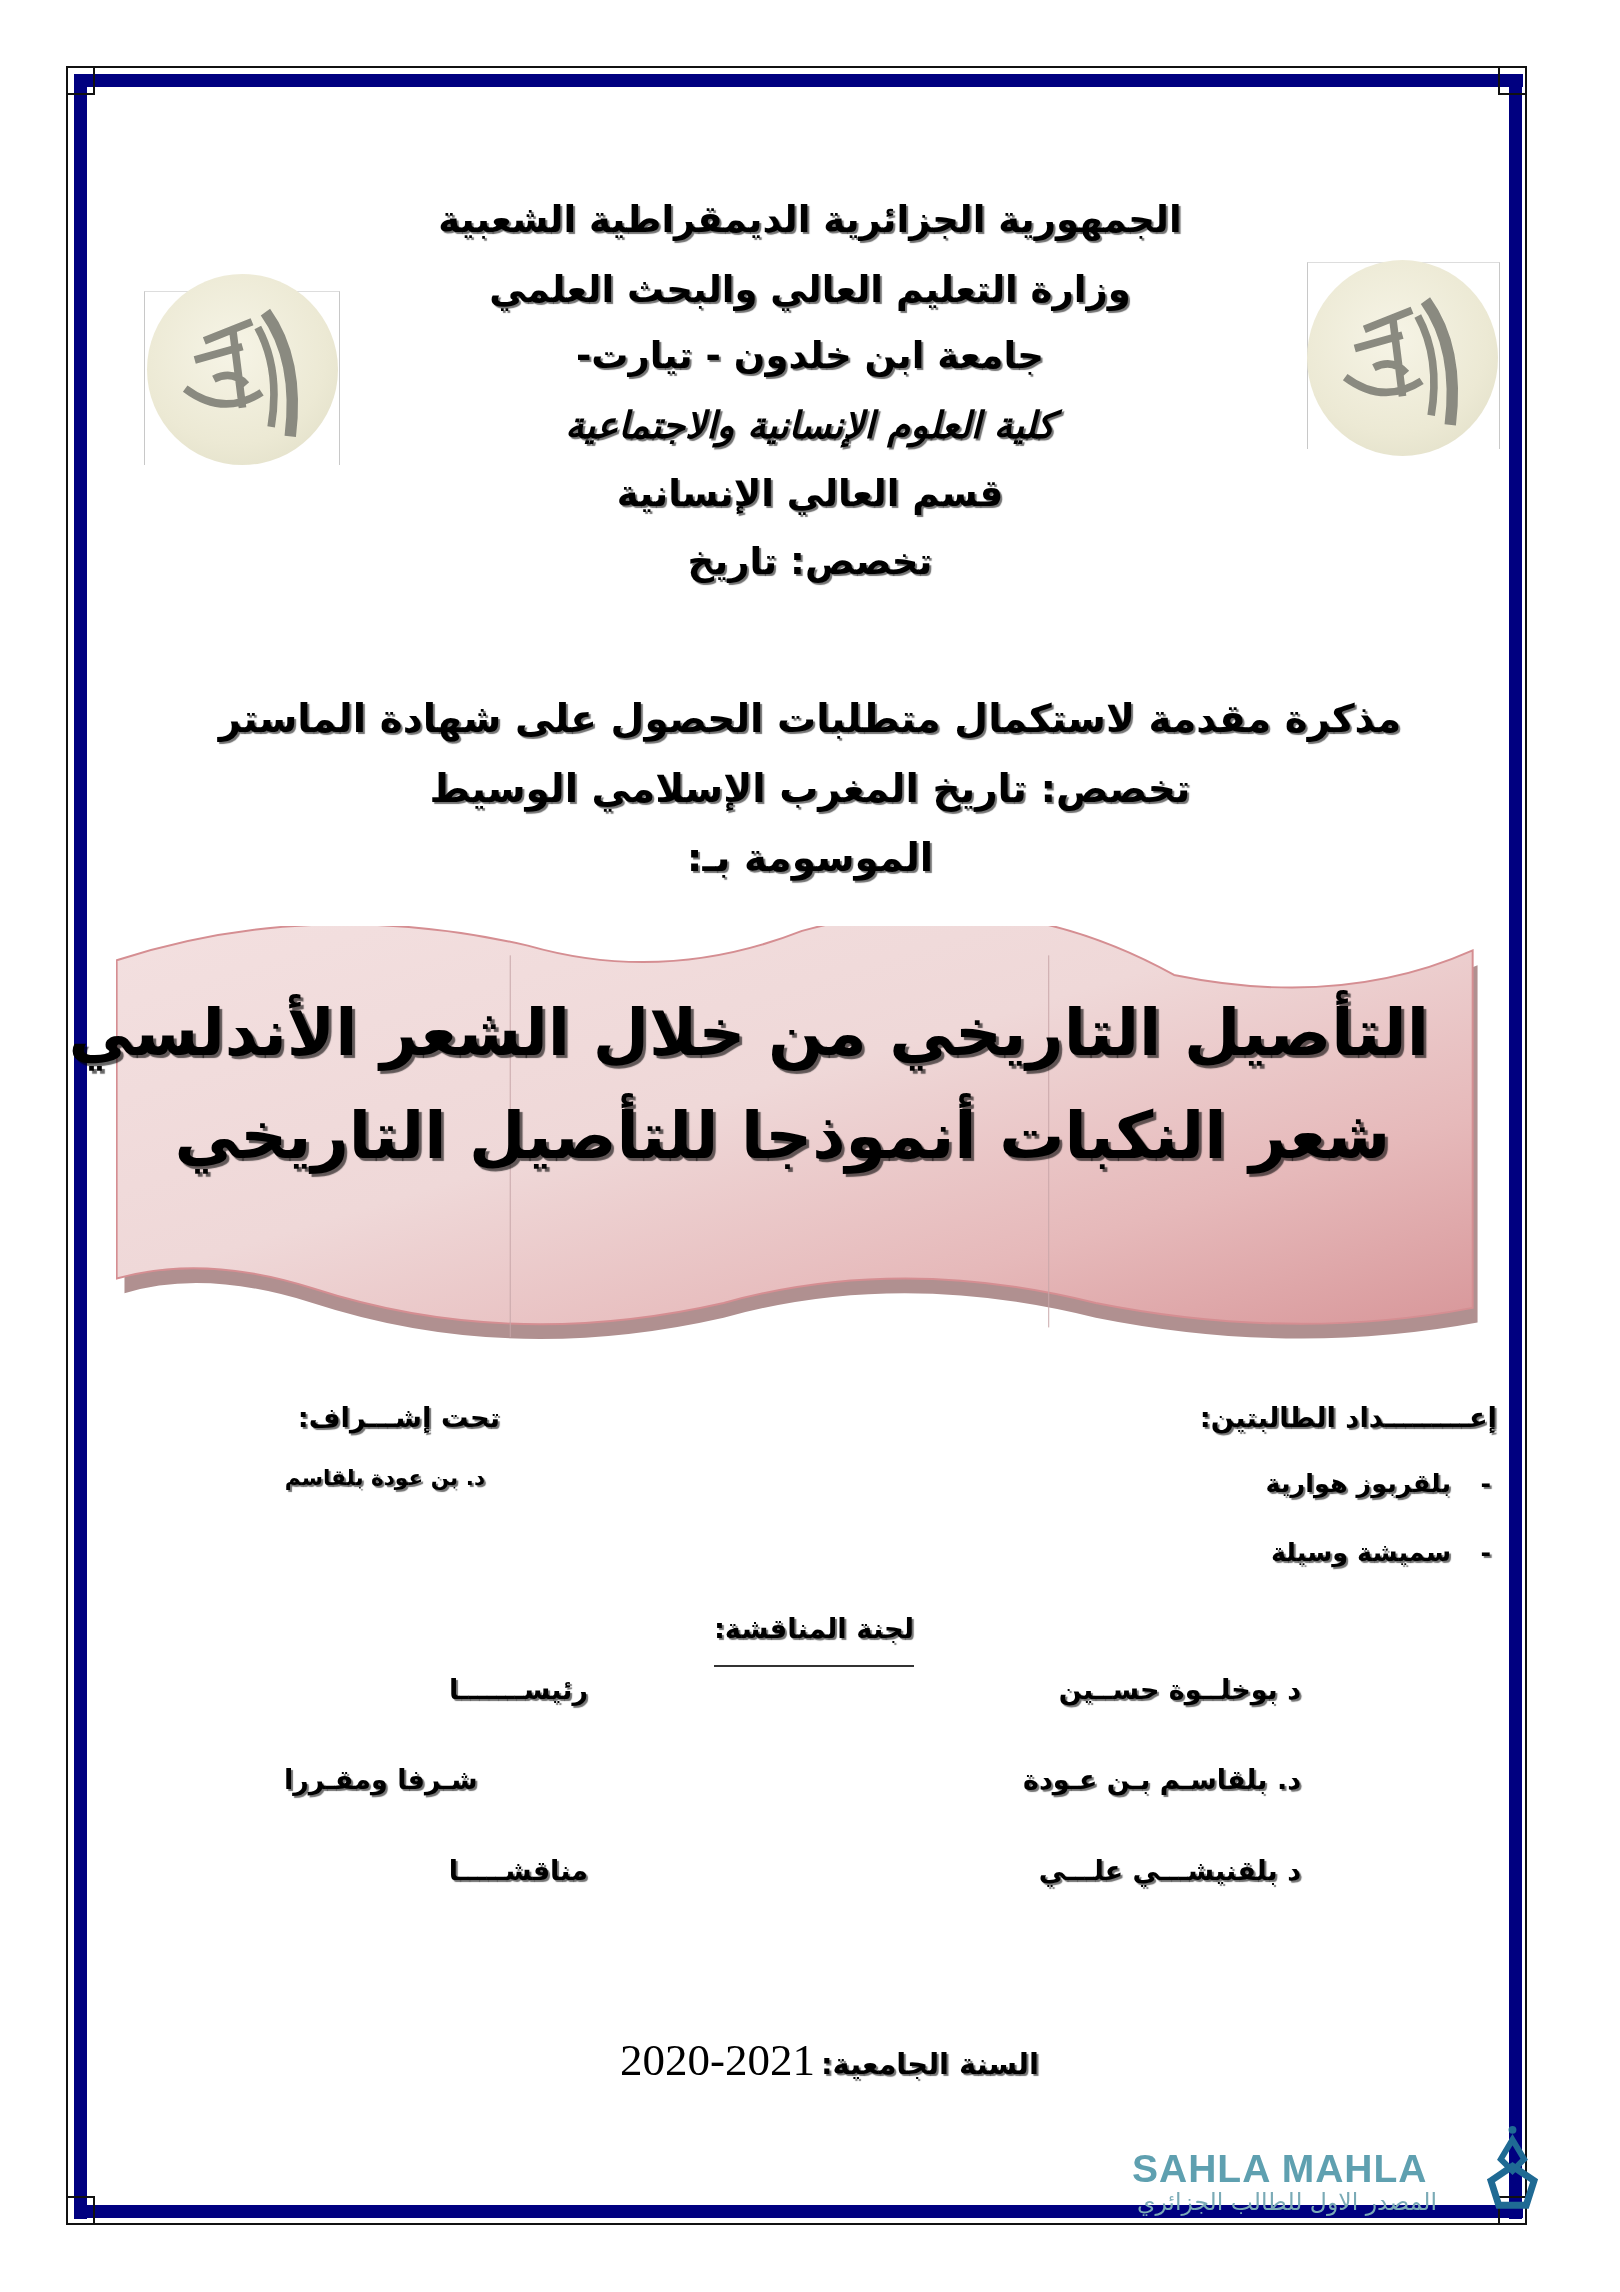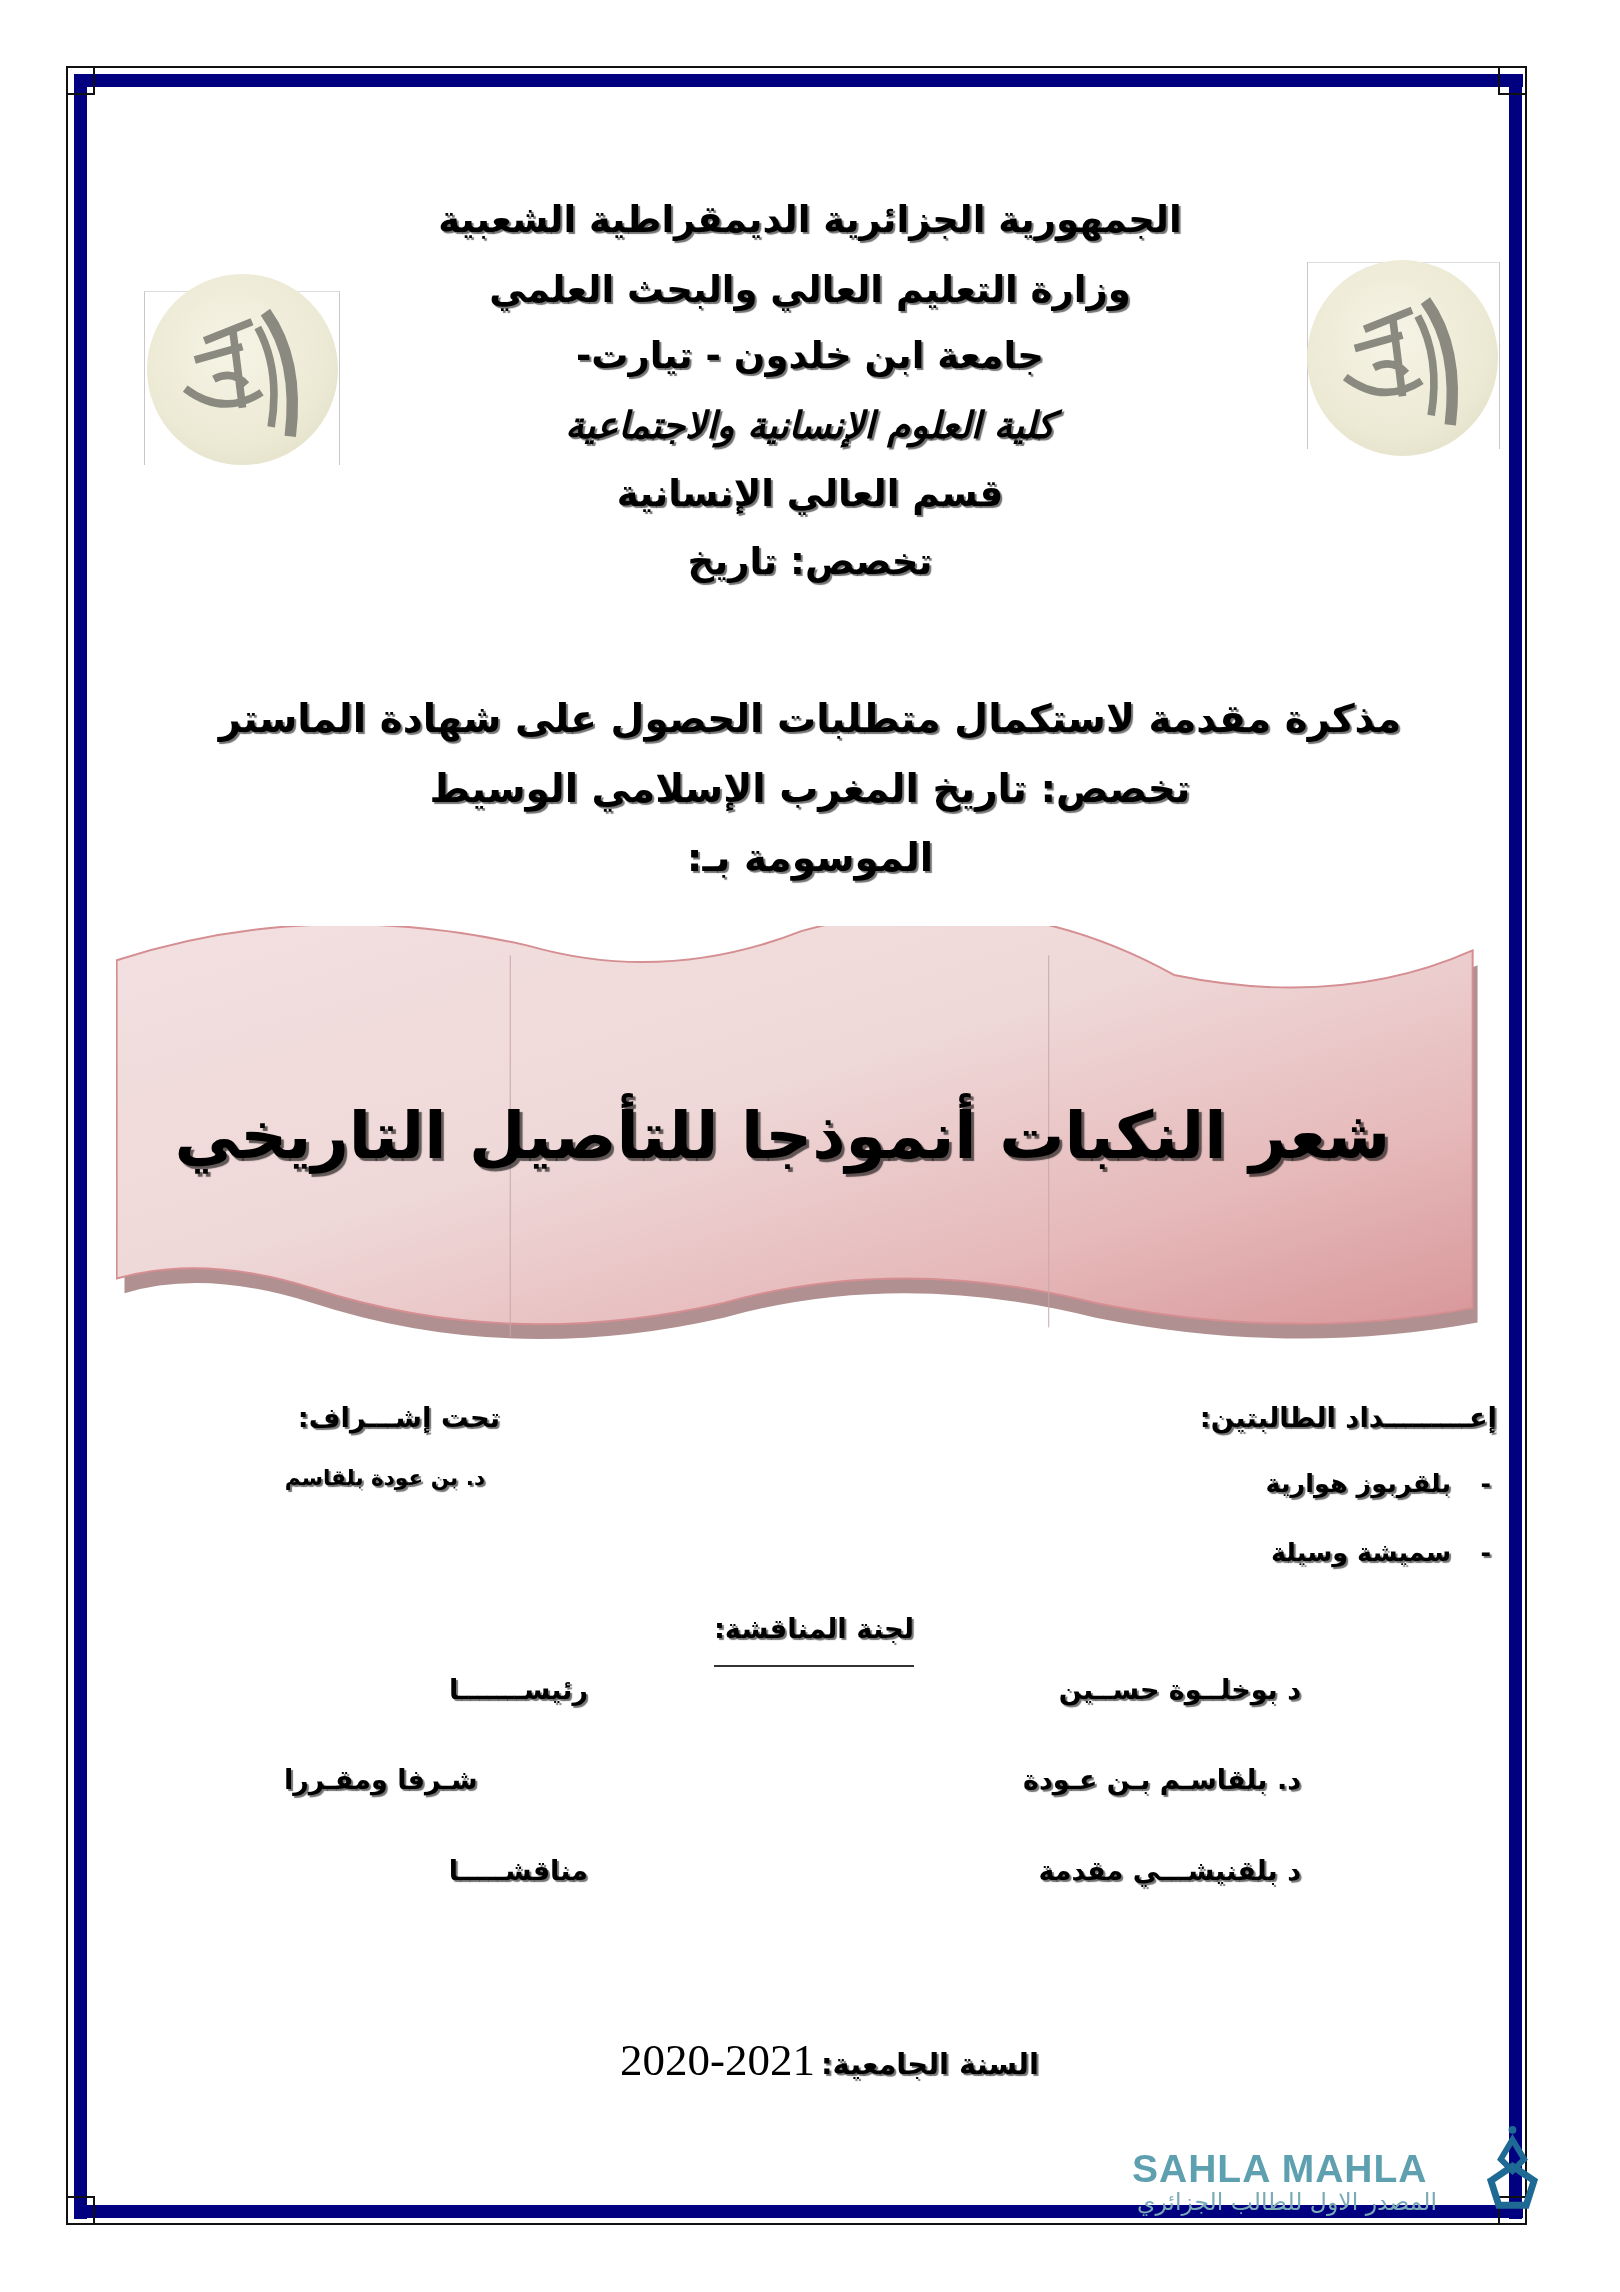--- a/index.html
+++ b/index.html
@@ -84,41 +84,42 @@
         <stop offset="0" stop-color="#d99a9c"></stop>
         <stop offset="0.4" stop-color="#f0d8d9"></stop>
         <stop offset="1" stop-color="#d99a9c"></stop>
       </linearGradient>
     </defs>
     <path d="M8 55 Q200 -20 420 40 Q560 80 700 20 Q900 -40 1080 70 Q1250 100 1390 40 L1390 405 Q1200 440 1000 400 Q800 350 620 400 Q400 450 200 385 Q90 350 8 375 Z" fill="#b09090"></path>
     <path d="M0 35 Q200 -30 420 20 Q560 60 700 5 Q900 -50 1080 50 Q1250 85 1385 25 L1385 390 Q1200 425 1000 385 Q800 335 620 385 Q400 435 200 370 Q90 335 0 360 Z" fill="url(#bg)" stroke="#d58e92" stroke-width="2"></path>
     <line x1="402" y1="30" x2="402" y2="420" stroke="#c8a6a8" stroke-width="1"></line>
     <line x1="952" y1="30" x2="952" y2="410" stroke="#c8a6a8" stroke-width="1"></line>
   </svg>
+  <div class="title-line" style="top:69px;">التأصيل التاريخي من خلال الشعر الأندلسي</div>
   <div class="title-line" style="top:172px;">شعر النكبات أنموذجا للتأصيل التاريخي</div>
 </div>
 
 <div class="abs ar label" style="right:123px; top:1402px;">إعـــــــــداد الطالبتين:</div>
 <div class="abs ar name" style="right:169px; top:1468px;">بلقربوز هوارية</div>
 <div class="abs ar name" style="right:129px; top:1468px;">-</div>
 <div class="abs ar name" style="right:169px; top:1537px;">سميشة وسيلة</div>
 <div class="abs ar name" style="right:129px; top:1537px;">-</div>
 
 <div class="abs ar label" style="left:392px; width:108px; text-align:right; top:1402px;">تحت إشـــراف:</div>
 <div class="abs ar" style="left:250px; width:235px; text-align:right; top:1465px; font-size:21.6px;">د. بن عودة بلقاسم</div>
 
 <div class="abs ar" style="left:706px; width:216px; text-align:center; top:1613px; font-size:27.4px;"><span class="underline">لجنة المناقشة:</span></div>
 
 <div class="abs ar jury" style="right:319px; top:1674px;">د بوخلــوة حســين</div>
 <div class="abs ar jury" style="left:284px; width:304px; text-align:right; top:1674px;">رئيســـــــا</div>
 
 <div class="abs ar jury" style="right:319px; top:1764px;">د. بلقاسـم بـن عـودة</div>
 <div class="abs ar jury" style="left:284px; width:304px; text-align:left; top:1764px;">شـرفا ومقـررا</div>
 
-<div class="abs ar jury" style="right:319px; top:1855px;">د بلقنيشـــي مقدمة</div>
+<div class="abs ar jury" style="right:319px; top:1855px;">د بلقنيشـــي علـــي</div>
 <div class="abs ar jury" style="left:284px; width:304px; text-align:right; top:1855px;">مناقشـــــا</div>
 
 <div class="abs ar" style="left:821px; top:2047px; font-size:29px;">السنة الجامعية:</div>
 <div class="abs" style="left:620px; top:2034px; font-family:'Liberation Serif', serif; font-size:45px;">2020-2021</div>
 
 <div class="wm-title">SAHLA MAHLA</div>
 <div class="wm-sub">المصدر الاول للطالب الجزائري</div>
 <div class="abs" style="left:1483px; top:2122px; width:59px; height:93px;">
   <svg width="59" height="93" viewBox="0 0 60 95">
     <circle cx="30" cy="8" r="4" fill="#1f6a94"></circle>

